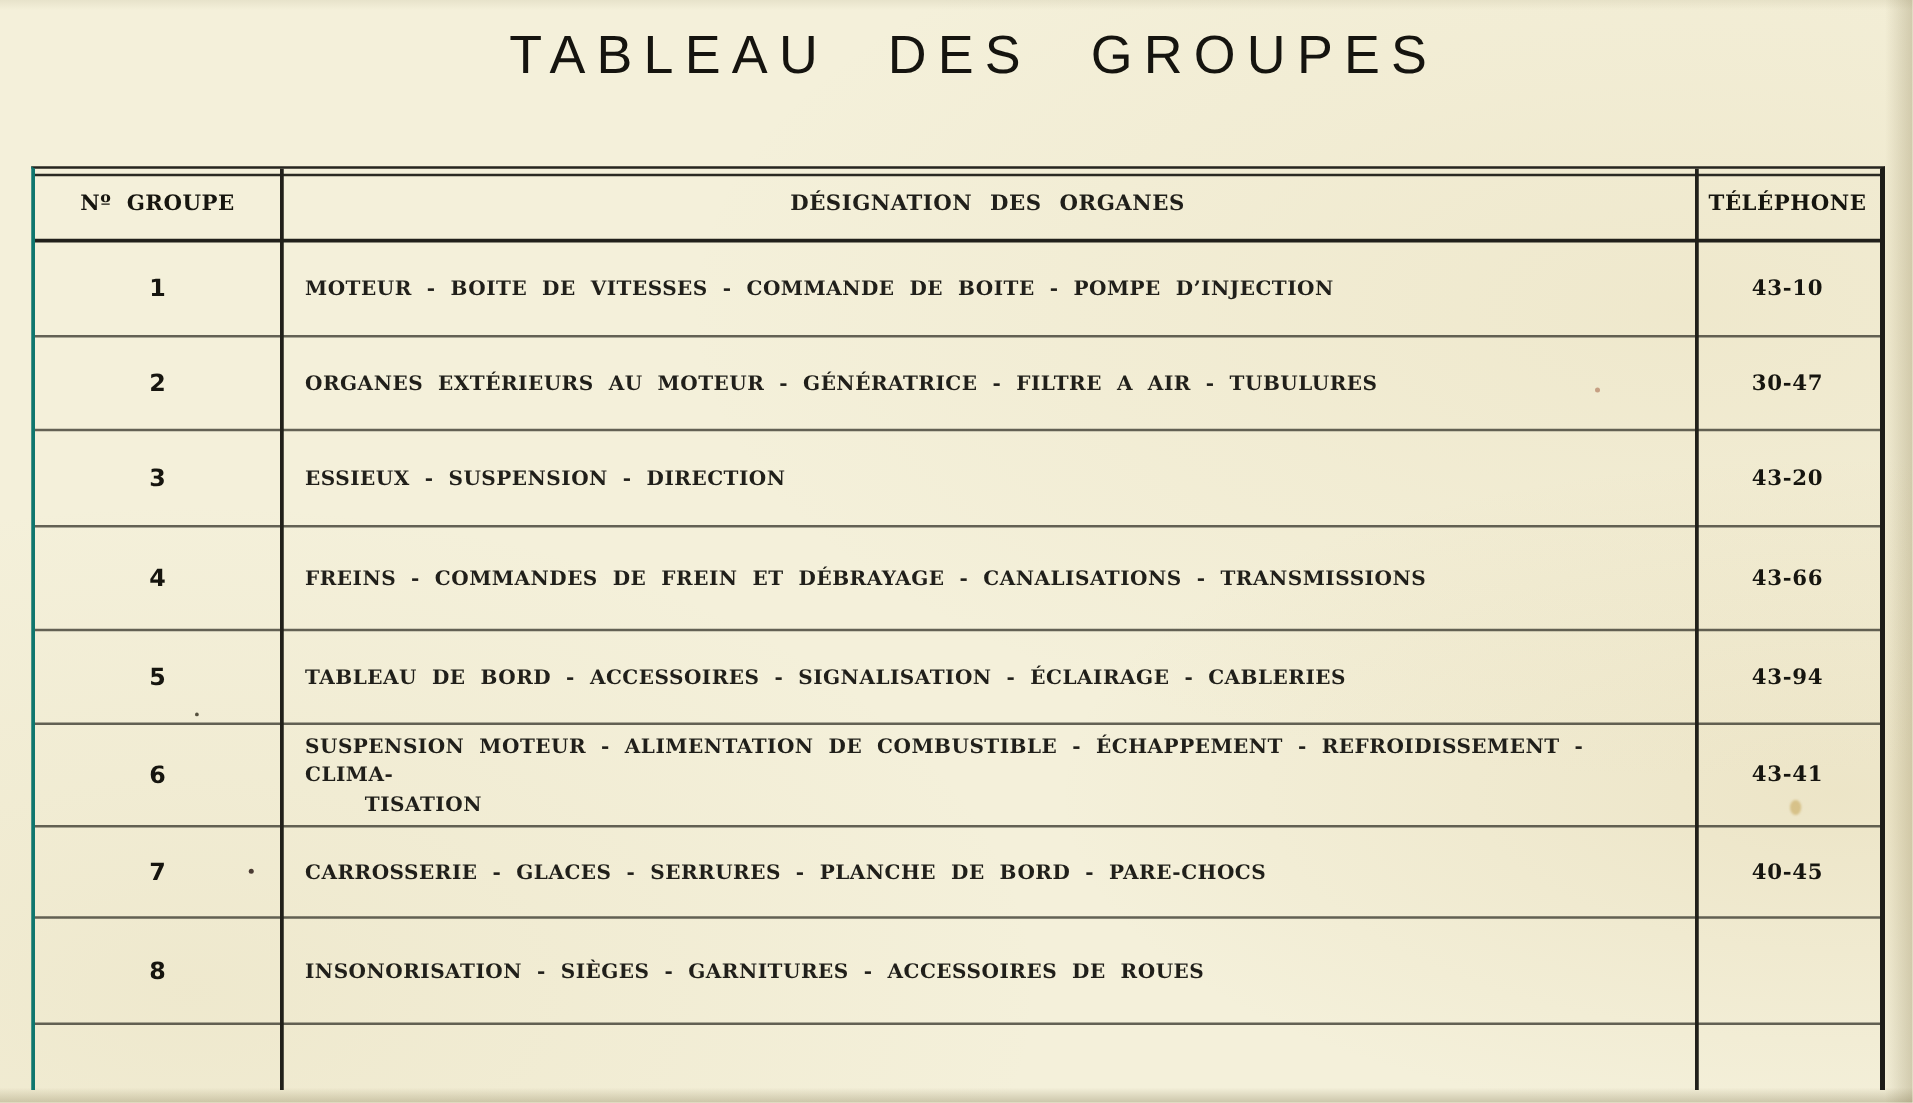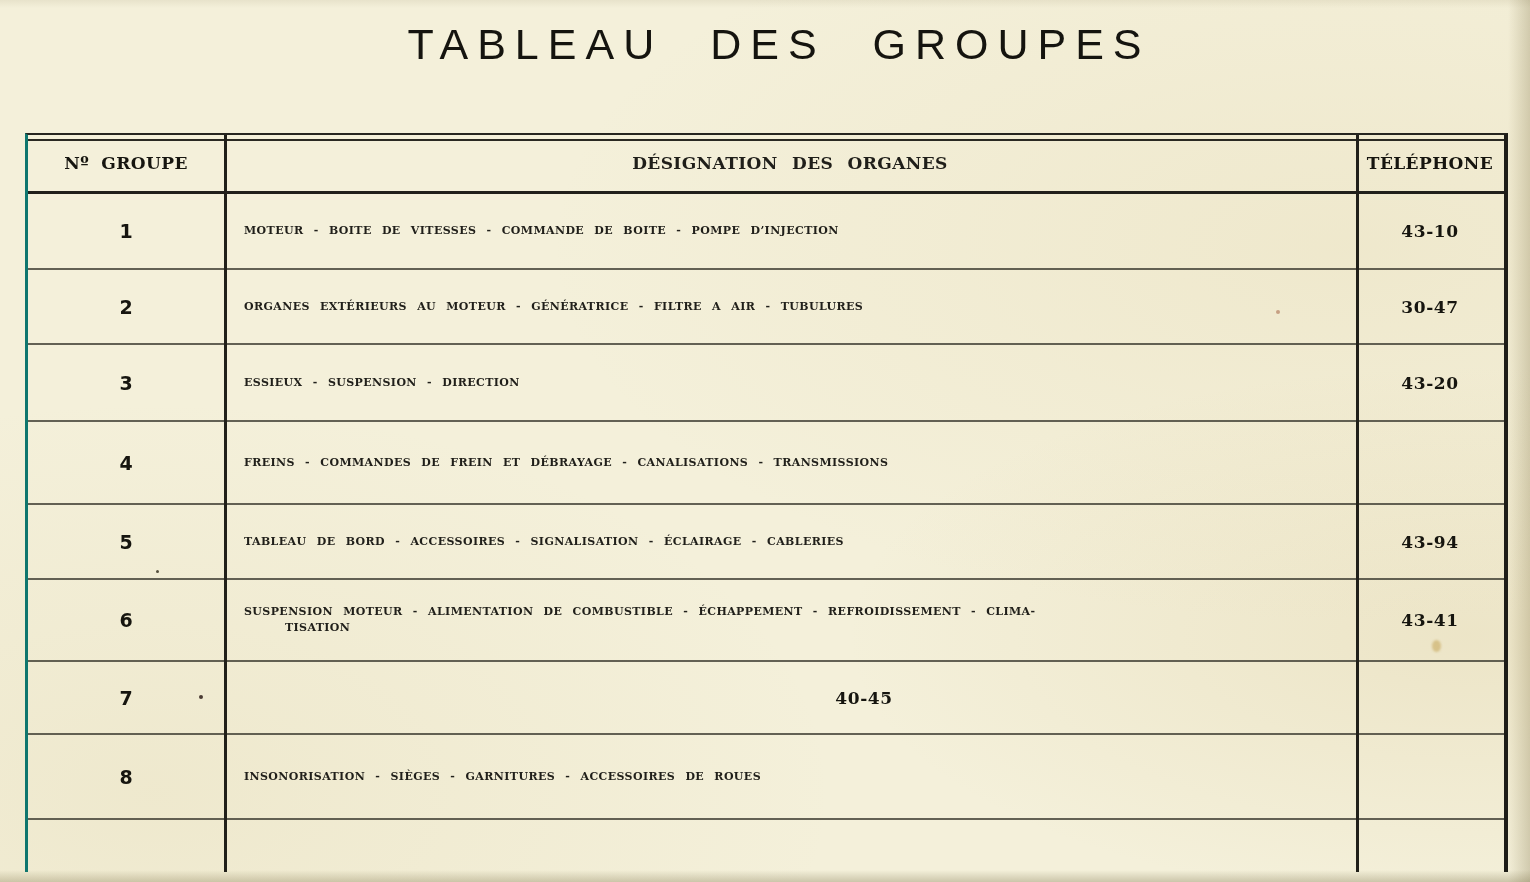--- a/index.html
+++ b/index.html
@@ -91,21 +91,21 @@
     font-family: "DejaVu Sans", sans-serif;
     font-weight: bold;
     font-size: 19px;
     color: #16150f;
   }
   .cell-designation {
     width: 1132px;
     padding-left: 20px;
     padding-right: 26px;
     font-weight: bold;
-    font-size: 11px;
+    font-size: 16px;
     letter-spacing: 0.4px;
     word-spacing: 6px;
     line-height: 1.45;
     white-space: pre-wrap;
     color: #201f1a;
   }
   .cell-telephone {
     flex: 1;
     justify-content: center;
     font-weight: bold;
@@ -178,37 +178,39 @@
 
   <div class="row r3">
     <div class="cell cell-group">3</div>
     <div class="cell cell-designation">ESSIEUX - SUSPENSION - DIRECTION</div>
     <div class="cell cell-telephone">43-20</div>
   </div>
 
   <div class="row r4">
     <div class="cell cell-group">4</div>
     <div class="cell cell-designation">FREINS - COMMANDES DE FREIN ET DÉBRAYAGE - CANALISATIONS - TRANSMISSIONS</div>
+    <div class="cell cell-telephone">43-66</div>
   </div>
 
   <div class="row r5">
     <div class="cell cell-group">5</div>
     <div class="cell cell-designation">TABLEAU DE BORD - ACCESSOIRES - SIGNALISATION - ÉCLAIRAGE - CABLERIES</div>
     <div class="cell cell-telephone">43-94</div>
   </div>
 
   <div class="row r6">
     <div class="cell cell-group">6</div>
     <div class="cell cell-designation">SUSPENSION MOTEUR - ALIMENTATION DE COMBUSTIBLE - ÉCHAPPEMENT - REFROIDISSEMENT - CLIMA-
     TISATION</div>
     <div class="cell cell-telephone">43-41</div>
   </div>
 
   <div class="row r7">
     <div class="cell cell-group">7</div>
+    <div class="cell cell-designation">CARROSSERIE - GLACES - SERRURES - PLANCHE DE BORD - PARE-CHOCS</div>
     <div class="cell cell-telephone">40-45</div>
   </div>
 
   <div class="row r8">
     <div class="cell cell-group">8</div>
     <div class="cell cell-designation">INSONORISATION - SIÈGES - GARNITURES - ACCESSOIRES DE ROUES</div>
   </div>
 
   <div class="row empty-row">
     <div class="cell cell-group"></div>

